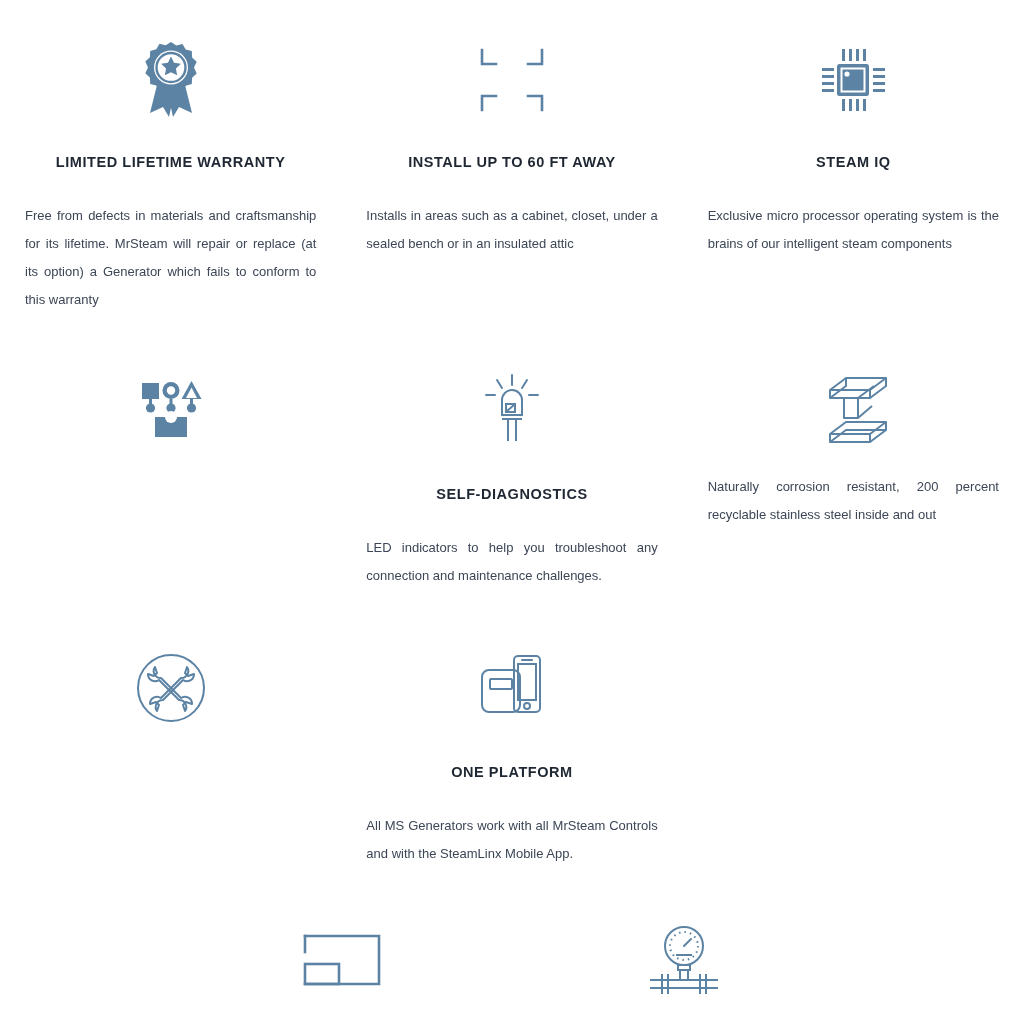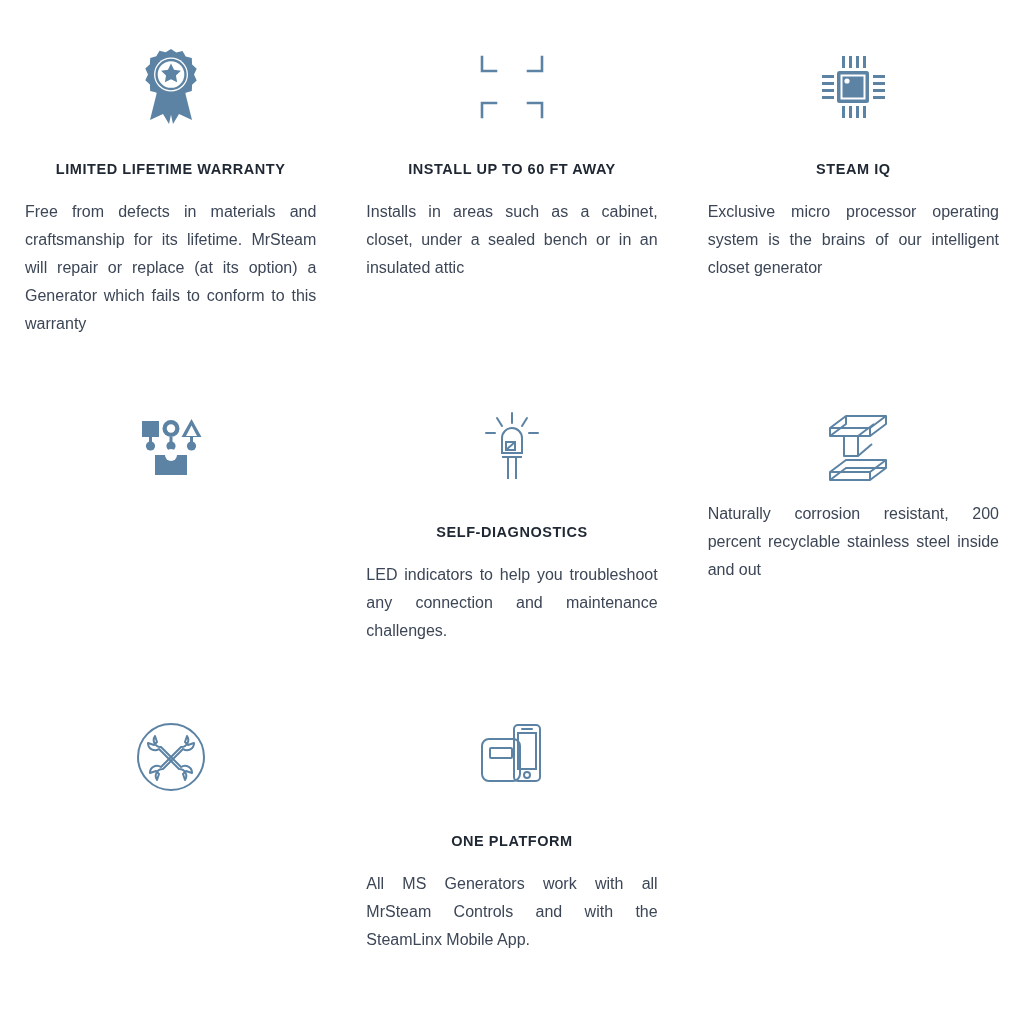--- a/index.html
+++ b/index.html
@@ -25,21 +25,21 @@
     width: 1024px;
   }
   .feature-row.row-offset {
     padding-left: 172px;
     padding-right: 172px;
   }
 
   .feature-cell {
     width: 341.33px;
     flex: 0 0 341.33px;
-    padding: 15px 25px;
+    padding: 8px 25px;
     display: flex;
     flex-direction: column;
     align-items: center;
   }
 
   
   .icon-box {
     height: 92px;
     display: flex;
     align-items: center;
@@ -58,26 +58,26 @@
     text-align: center;
     line-height: 45px;
     margin-top: 16px;
     text-transform: uppercase;
     width: 100%;
   }
 
   
   .feature-body {
     font-family: "Liberation Sans", sans-serif;
-    font-size: 16px;
+    font-size: 13px;
     color: #3c4656;
     line-height: 28px;
     text-align: justify;
     text-align-last: left;
-    margin-top: 6px;
+    margin-top: 17px;
     width: 100%;
   }
 
   
   .row-1 .icon-box { margin-top: 26px; }
   .row-1 .feature-title { margin-top: 14px; }
   .row-2 .icon-box { margin-top: 34px; }
   .row-3 .icon-box { margin-top: 36px; }
   .row-4 .icon-box { margin-top: 30px; }
 
@@ -140,21 +140,21 @@
             <rect x="5" y="39" width="12" height="3"></rect>
             <rect x="5" y="46" width="12" height="3"></rect>
             <rect x="56" y="25" width="12" height="3"></rect>
             <rect x="56" y="32" width="12" height="3"></rect>
             <rect x="56" y="39" width="12" height="3"></rect>
             <rect x="56" y="46" width="12" height="3"></rect>
           </g>
         </svg>
       </div>
       <div class="feature-title">STEAM IQ</div>
-      <div class="feature-body">Exclusive micro processor operating system is the brains of our intelligent closet generator</div>
+      <div class="feature-body">Exclusive micro processor operating system is the brains of our intelligent steam components</div>
     </div>
 
   </div>
 
   <div class="feature-row row-2">
 
     <div class="feature-cell">
       <div class="icon-box">
         <svg width="72" height="62" viewBox="0 0 72 62">
           <g class="spf">

